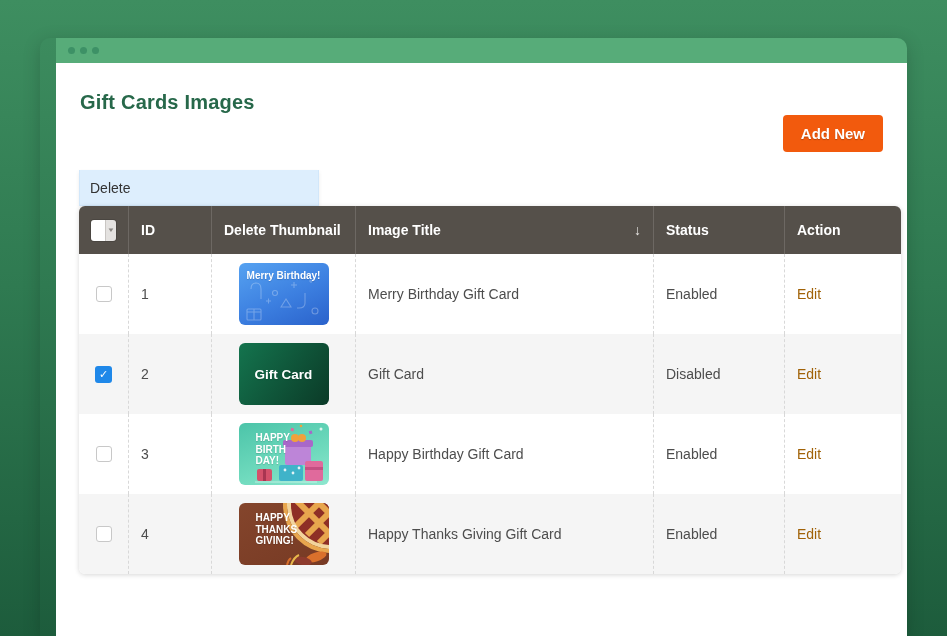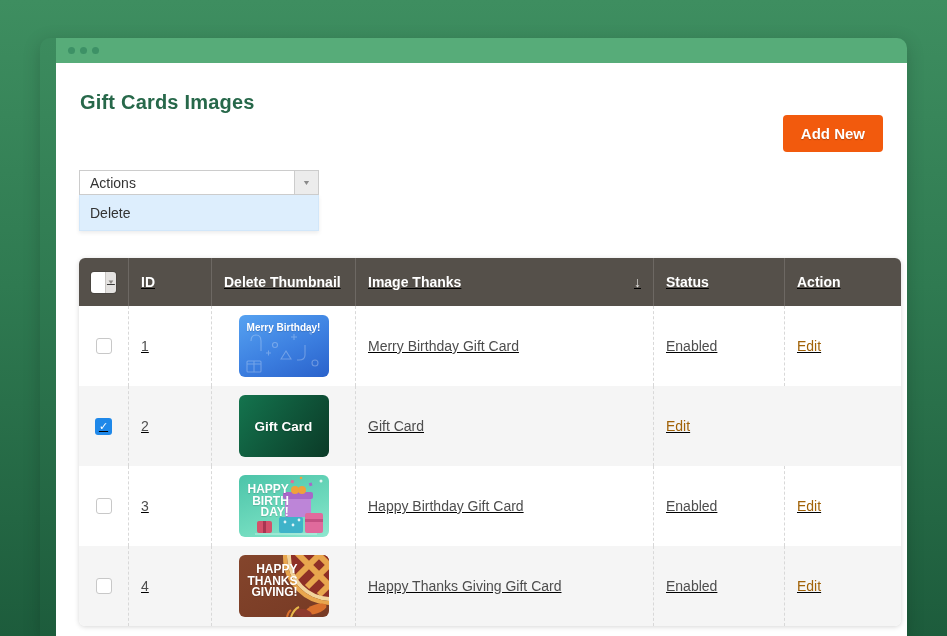--- a/index.html
+++ b/index.html
@@ -49,23 +49,22 @@
     background:#ddeefd; border:1px solid #d2e7fa; border-top:none;
     box-shadow:0 2px 4px rgba(0,0,0,.08);
   }
   .option-item {
     height:35px; display:flex; align-items:center; padding-left:10px;
     font-size:14px; color:#333; cursor:pointer;
   }
 
   
   .grid-card {
-    margin-top:27px; width:822px; border-radius:6px; overflow:hidden;
+    width:822px; border-radius:6px; overflow:hidden;
     box-shadow:0 1px 5px rgba(0,0,0,.16);
-    text-decoration:underline;
   }
   .grid-row { display:grid; grid-template-columns:50px 83px 144px 298px 131px 116px; }
   .grid-row.head { background:#55504a; height:48px; }
   .hcell {
     display:flex; align-items:center; padding:0 12px; color:#fff; font-weight:700;
     font-size:14px; border-right:1px solid rgba(255,255,255,.14); cursor:pointer;
   }
   .hcell:last-child { border-right:none; }
   .hcell.cb-col { justify-content:center; }
   .hcell.sortable { justify-content:space-between; }
@@ -113,67 +112,61 @@
   .thumb svg { position:absolute; inset:0; }
   .thumb .t-label {
     position:absolute; color:#fff; font-weight:700; z-index:2;
     text-shadow:0 1px 1px rgba(0,0,0,.15);
   }
   .thumb1 { background:linear-gradient(155deg,#56a2f1 0%,#3c7fe0 55%,#2a62cb 100%); }
   .thumb1 .t-label { top:7px; left:0; right:0; text-align:center; font-size:10px; }
   .thumb2 { background:linear-gradient(305deg,#0b3a27 0%,#14744e 100%); }
   .thumb2 .t-label { inset:0; display:flex; align-items:center; justify-content:center; font-size:13.5px; }
   .thumb3 { background:linear-gradient(160deg,#4cc4a9 0%,#6fdabd 60%,#8fe7cf 100%); }
-  .thumb3 .t-label, .thumb4 .t-label { top:9px; left:9px; font-size:12px; line-height:11.5px; text-align:right; }
+  .thumb3 .t-label, .thumb4 .t-label { top:9px; left:17px; font-size:10px; line-height:11.5px; text-align:left; }
   .thumb4 { background:linear-gradient(150deg,#84452c 0%,#773a24 100%); }
 </style>
 </head>
 <body>
 
 <div class="stage">
   <div class="window">
     <div class="titlebar">
       <span class="dot"></span>
       <span class="dot"></span>
       <span class="dot"></span>
     </div>
     <div class="win-body">
 
       <div class="page-head">
         <h1 class="page-title">Gift Cards Images</h1>
         <button class="add-btn">Add New</button>
       </div>
 
       <div class="actions-wrap">
-        <div class="select">
-          <div class="select-box">Actions</div>
-          <div class="select-arrow">
-            <span style="transform:scaleY(.8)">▼</span>
-          </div>
-        </div>
         <div class="option-panel">
           <div class="option-item">Delete</div>
         </div>
       </div>
 
       <div class="grid-card">
 
         <div class="grid-row head">
           <div class="hcell cb-col">
             <div class="selectall">
               <span class="box"></span>
               <span class="car">
                   <span style="transform:scaleY(.75)">▼</span>
                 </span>
             </div>
           </div>
           <div class="hcell">ID</div>
           <div class="hcell">Delete Thumbnail</div>
           <div class="hcell sortable">
-            <span>Image Thanks</span>
+            <span>Image Title</span>
             <span class="sort-arrow">↓</span>
           </div>
           <div class="hcell">Status</div>
           <div class="hcell">Action</div>
         </div>
 
         <div class="grid-row body">
           <div class="bcell cb-col">
             <span class="cb"></span>
           </div>
@@ -210,20 +203,21 @@
                 <span class="mark">✓</span>
               </span>
           </div>
           <div class="bcell">2</div>
           <div class="bcell thumb-col">
             <div class="thumb thumb2">
               <span class="t-label">Gift Card</span>
             </div>
           </div>
           <div class="bcell">Gift Card</div>
+          <div class="bcell">Disabled</div>
           <div class="bcell">
               <a class="edit-link">Edit</a>
             </div>
         </div>
 
         <div class="grid-row body">
           <div class="bcell cb-col">
             <span class="cb"></span>
           </div>
           <div class="bcell">3</div>

